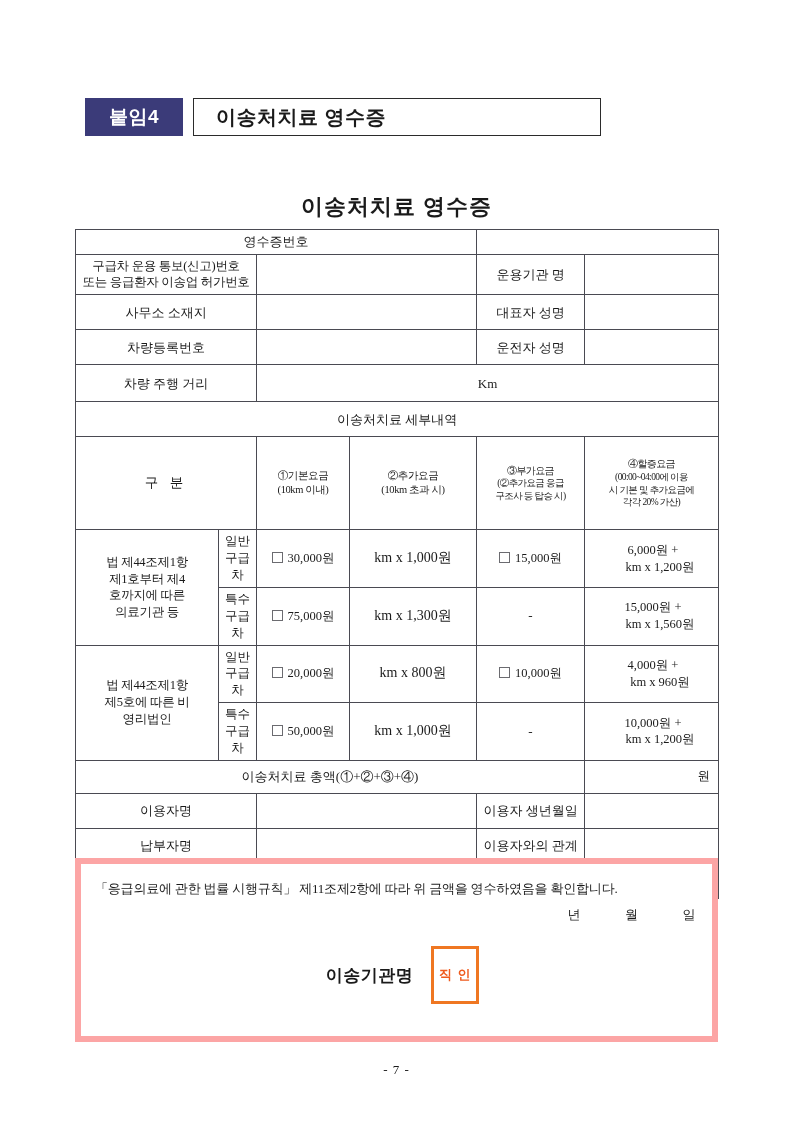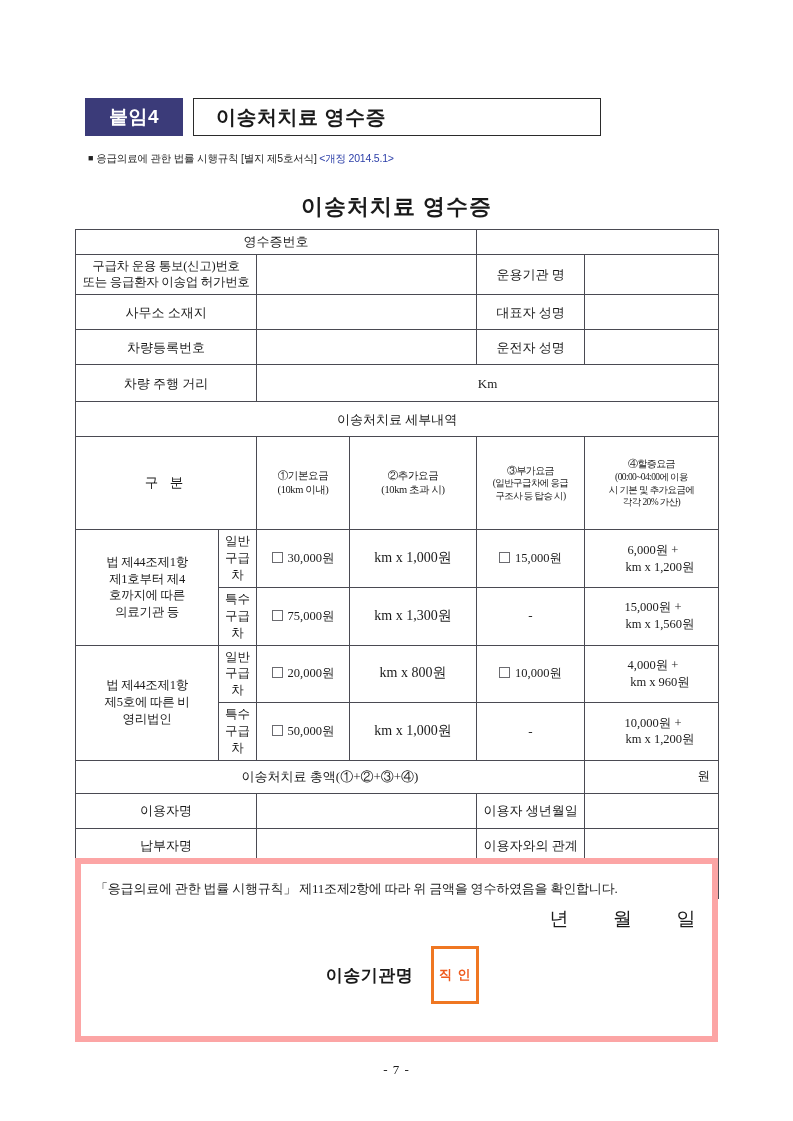--- a/index.html
+++ b/index.html
@@ -210,21 +210,21 @@
     left: 14px;
     top: 16px;
     font-size: 13px;
     letter-spacing: -0.2px;
     white-space: nowrap;
   }
   .date-line {
     position: absolute;
     right: 16px;
     top: 42px;
-    font-size: 19px;
+    font-size: 13px;
     letter-spacing: 0.5px;
   }
   .date-line span { display: inline-block; }
   .date-line .y { margin-right: 44px; }
   .date-line .m { margin-right: 44px; }
 
   .org-line {
     position: absolute;
     left: 0;
     top: 82px;
@@ -273,24 +273,20 @@
 
 <div class="page">
 
   <div class="header-row">
     <div class="attach-badge">붙임4</div>
     <div class="header-title-box">
       <span class="t">이송처치료 영수증</span>
     </div>
   </div>
 
-  <div class="legal-note">
-    <span class="sq">■</span><span>응급의료에 관한 법률 시행규칙 [별지 제5호서식]</span>
-    <span class="rev">&lt;개정 2014.5.1&gt;</span>
-  </div>
 
   <div class="doc-title">이송처치료 영수증</div>
 
   <table class="form">
     <colgroup>
       <col style="width:143px">
       <col style="width:38px">
       <col style="width:93px">
       <col style="width:127px">
       <col style="width:108px">
@@ -341,21 +337,21 @@
         <td class="col-hdr-small">
           <div>①기본요금</div>
           <div>(10km 이내)</div>
         </td>
         <td class="col-hdr-small">
           <div>②추가요금</div>
           <div>(10km 초과 시)</div>
         </td>
         <td class="red-lr-t col-hdr-tiny">
           <div style="font-size:10px">③부가요금</div>
-          <div>(일반구급차에 응급</div>
+          <div>(②추가요금 응급</div>
           <div>구조사 등 탑승 시)</div>
         </td>
         <td class="col-hdr-tiny">
           <div style="font-size:10px">④할증요금</div>
           <div>(00:00~04:00에 이용</div>
           <div>시 기본 및 추가요금에</div>
           <div>각각 20% 가산)</div>
         </td>
       </tr>
 

